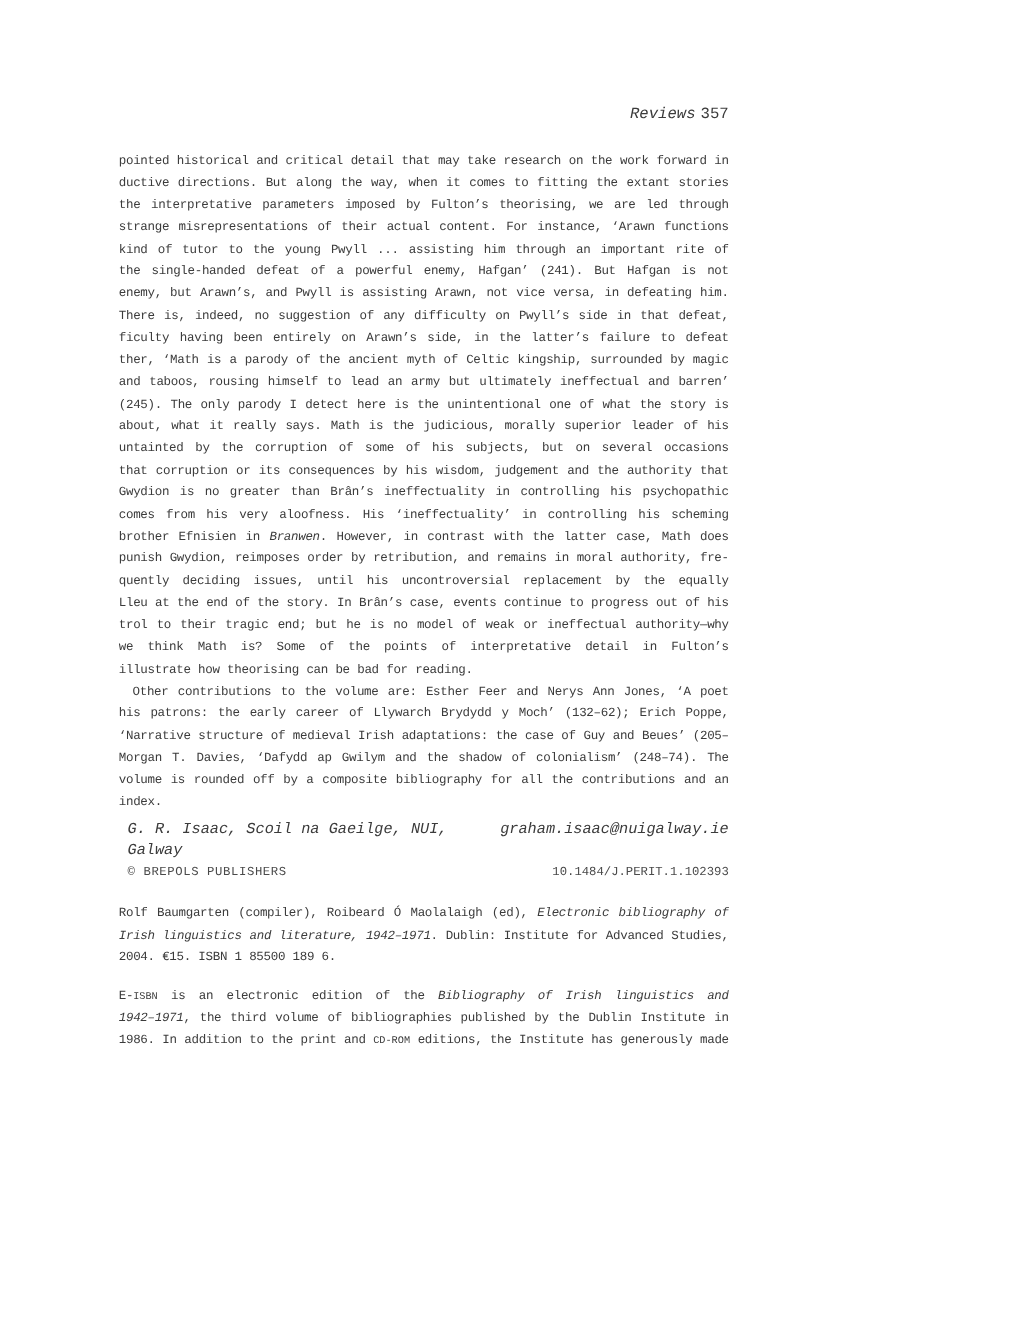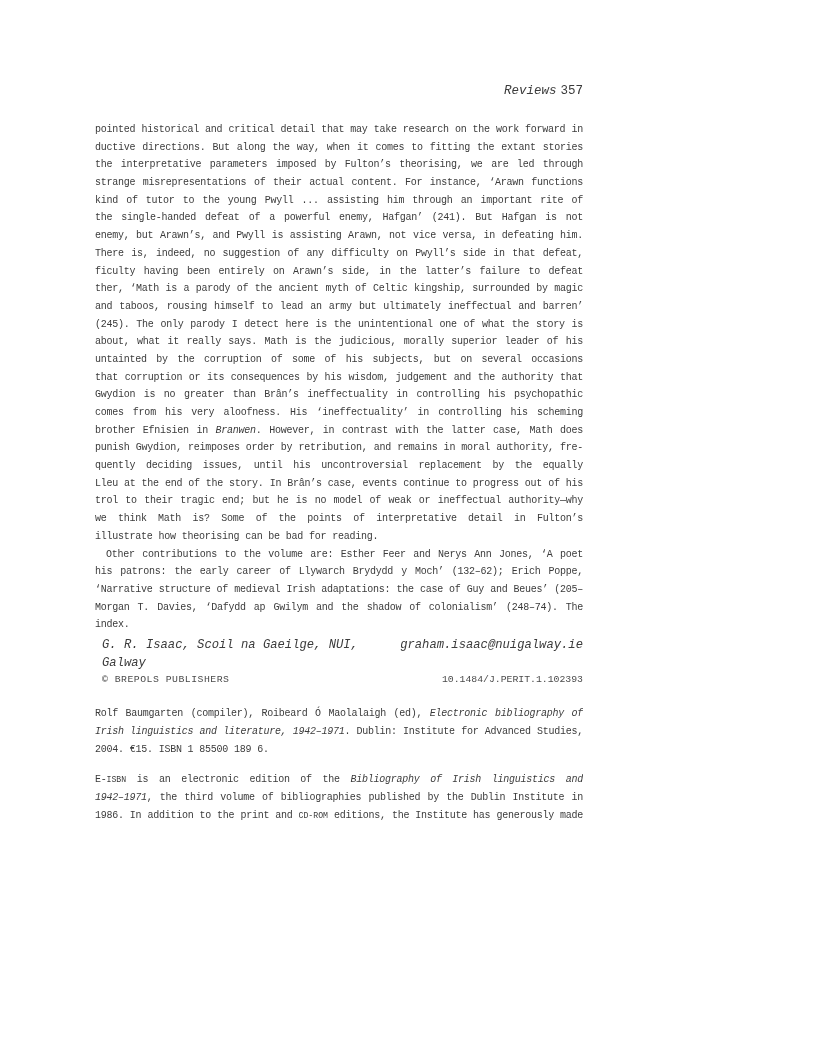--- a/index.html
+++ b/index.html
@@ -101,20 +101,21 @@
         <div class="line">trol to their tragic end; but he is no model of weak or ineffectual authority—why should</div>
         <div class="line">we think Math is? Some of the points of interpretative detail in Fulton’s contribution</div>
         <div class="line last">illustrate how theorising can be bad for reading.</div>
       </div>
 
     <div class="para">
         <div class="line indent">Other contributions to the volume are: Esther Feer and Nerys Ann Jones, ‘A poet and</div>
         <div class="line">his patrons: the early career of Llywarch Brydydd y Moch’ (132–62); Erich Poppe,</div>
         <div class="line">‘Narrative structure of medieval Irish adaptations: the case of Guy and Beues’ (205–29);</div>
         <div class="line">Morgan T. Davies, ‘Dafydd ap Gwilym and the shadow of colonialism’ (248–74). The</div>
+        <div class="line">volume is rounded off by a composite bibliography for all the contributions and an</div>
         <div class="line last">index.</div>
       </div>
 
     <div class="sig-row">
       <span>G. R. Isaac, Scoil na Gaeilge, NUI, Galway</span>
       <span>graham.isaac@nuigalway.ie</span>
     </div>
 
     <div class="imprint-row">
       <span class="imprint-left">© BREPOLS PUBLISHERS</span>

